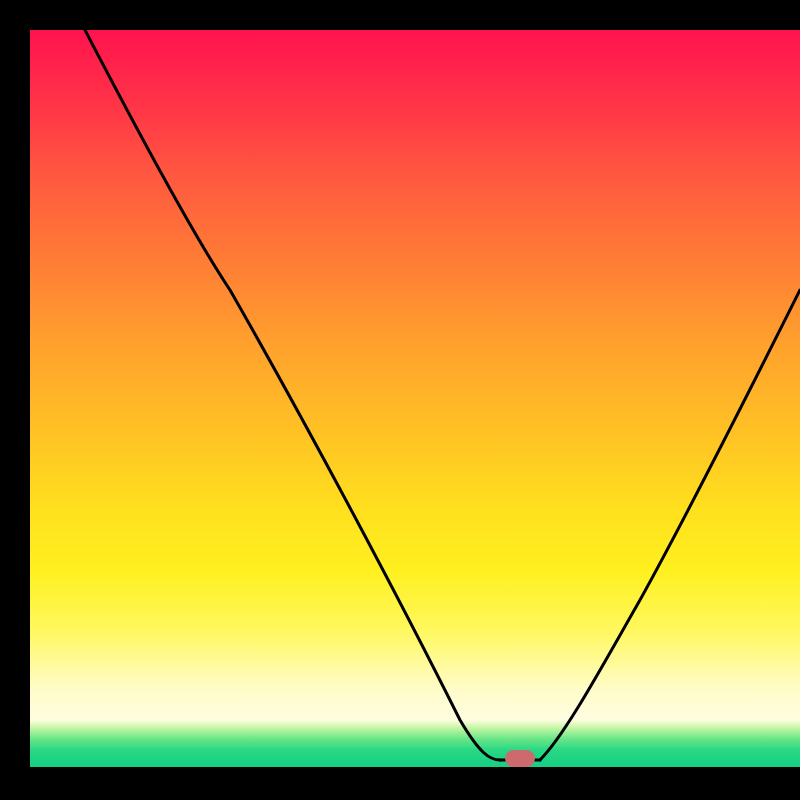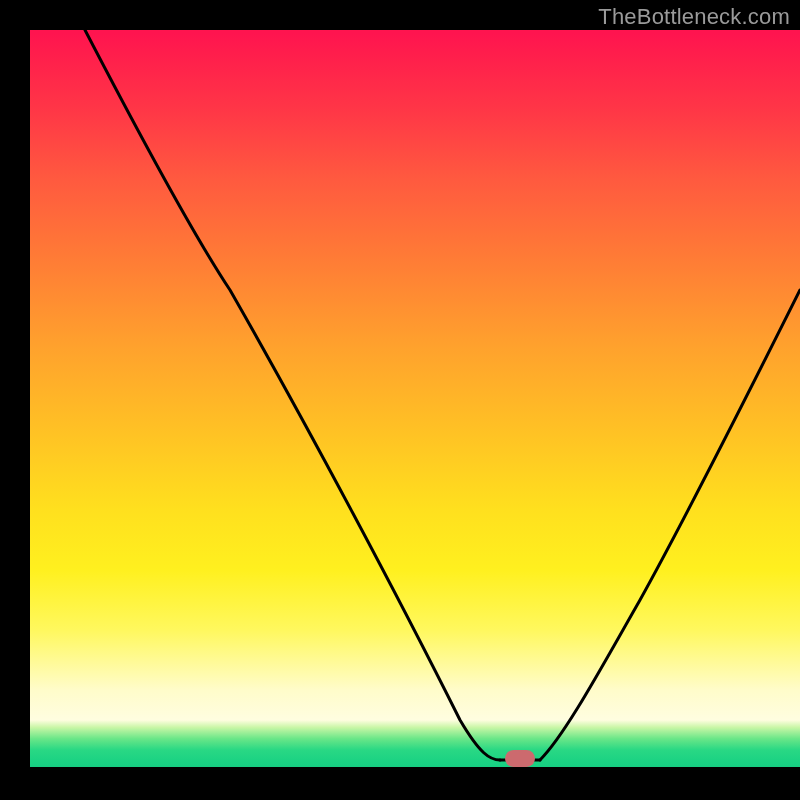--- a/index.html
+++ b/index.html
@@ -85,21 +85,20 @@
     left: 475px;   
     top: 720px;
     z-index: 4;
   }
 </style>
 </head>
 <body>
 
 <div class="frame">
 
-  <div class="attribution">TheBottleneck.com</div>
 
   <div class="plot-wrap">
     <div class="gradient"></div>
 
     <svg class="curve" viewBox="0 0 770 750" preserveAspectRatio="none">
 
       <path d="M 55 0
                C 120 125, 170 215, 200 260
                C 280 400, 370 570, 430 690
                C 450 724, 460 730, 470 730"></path>

